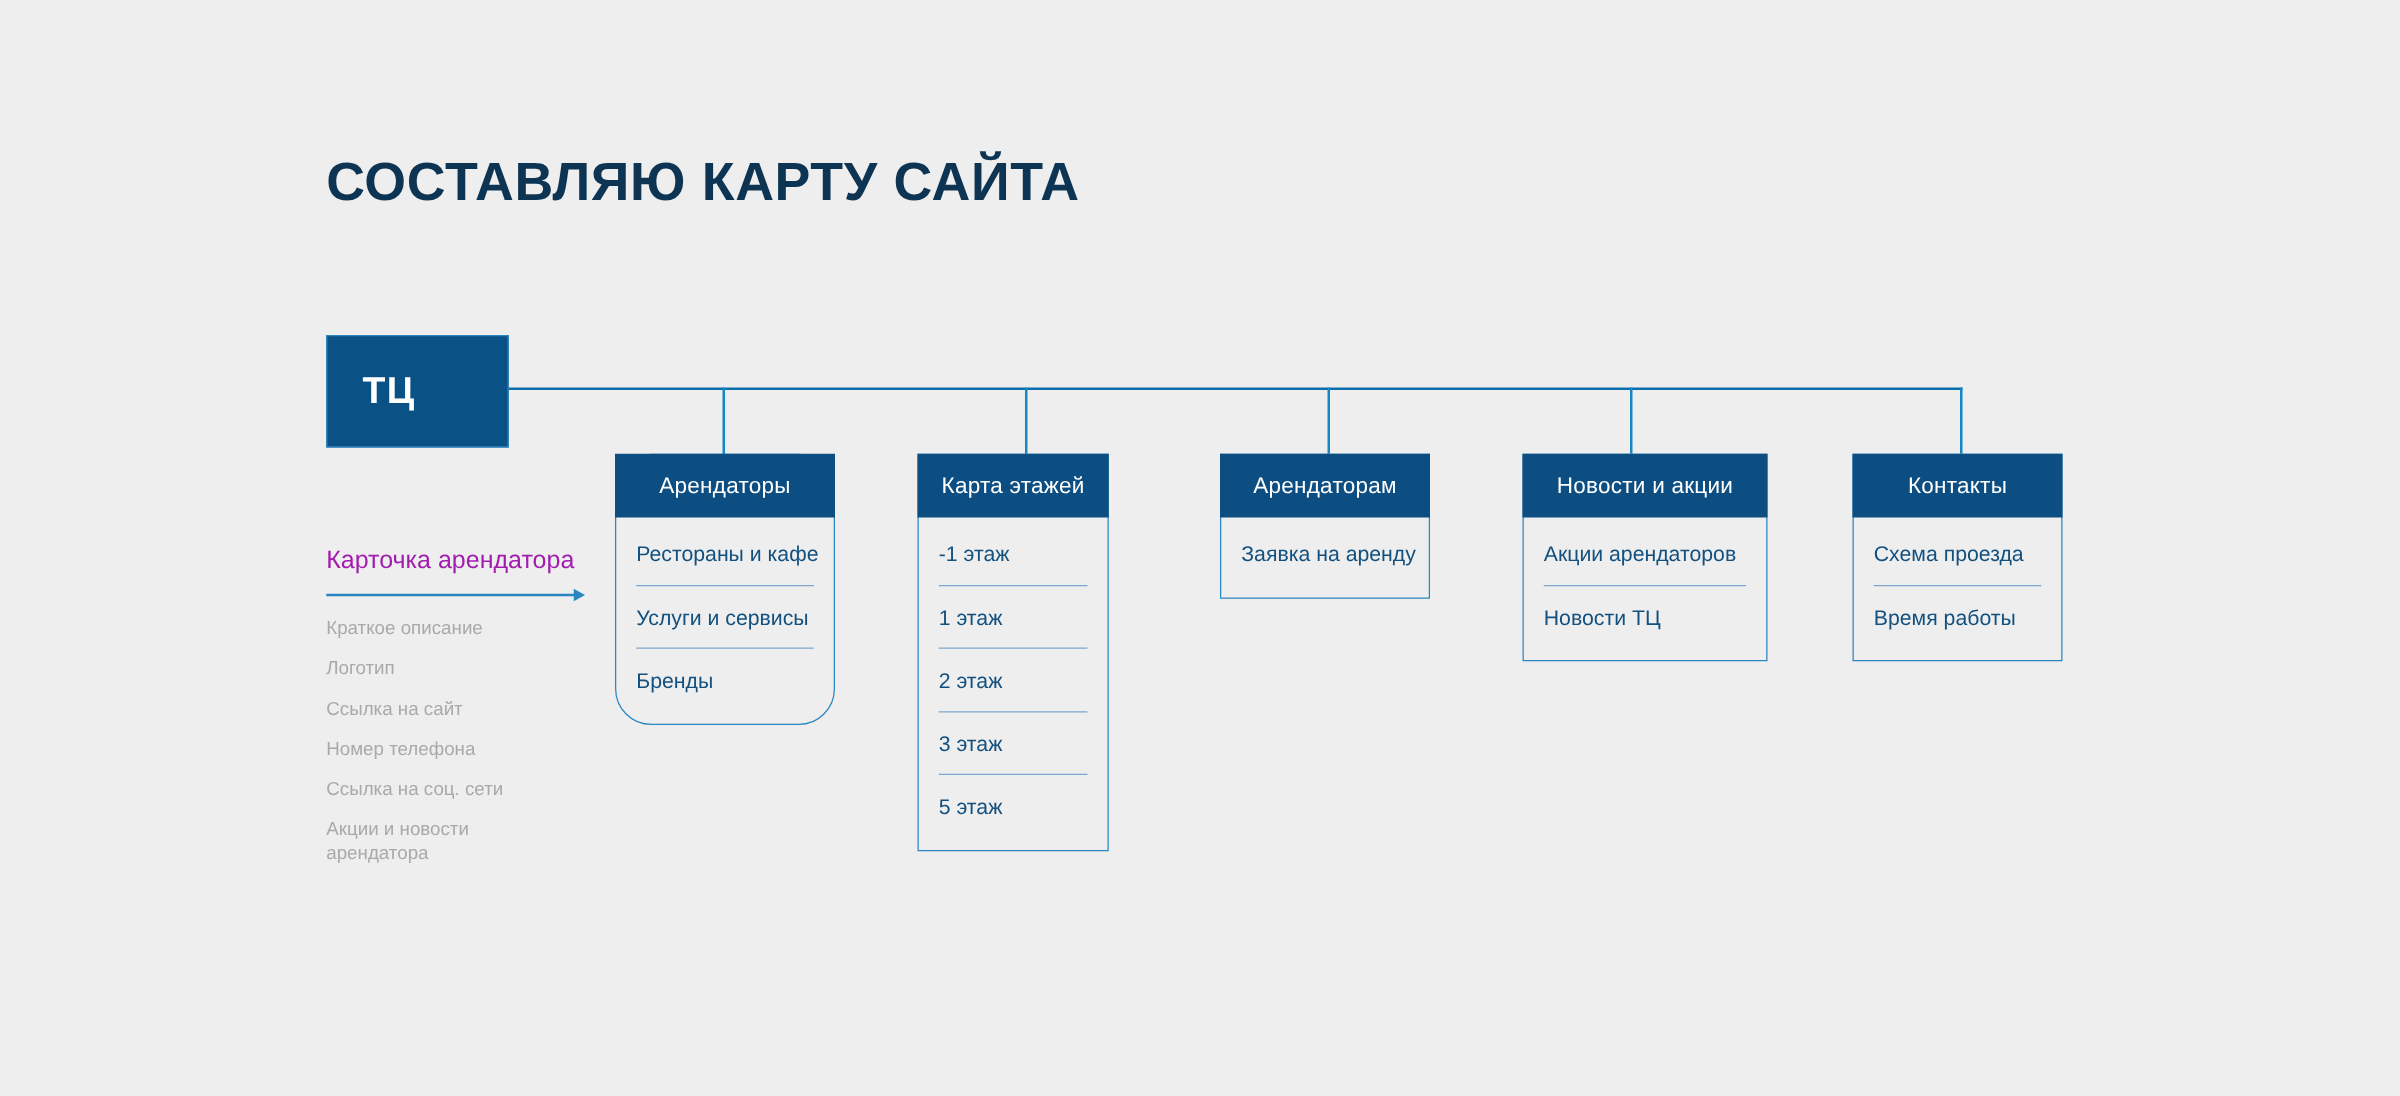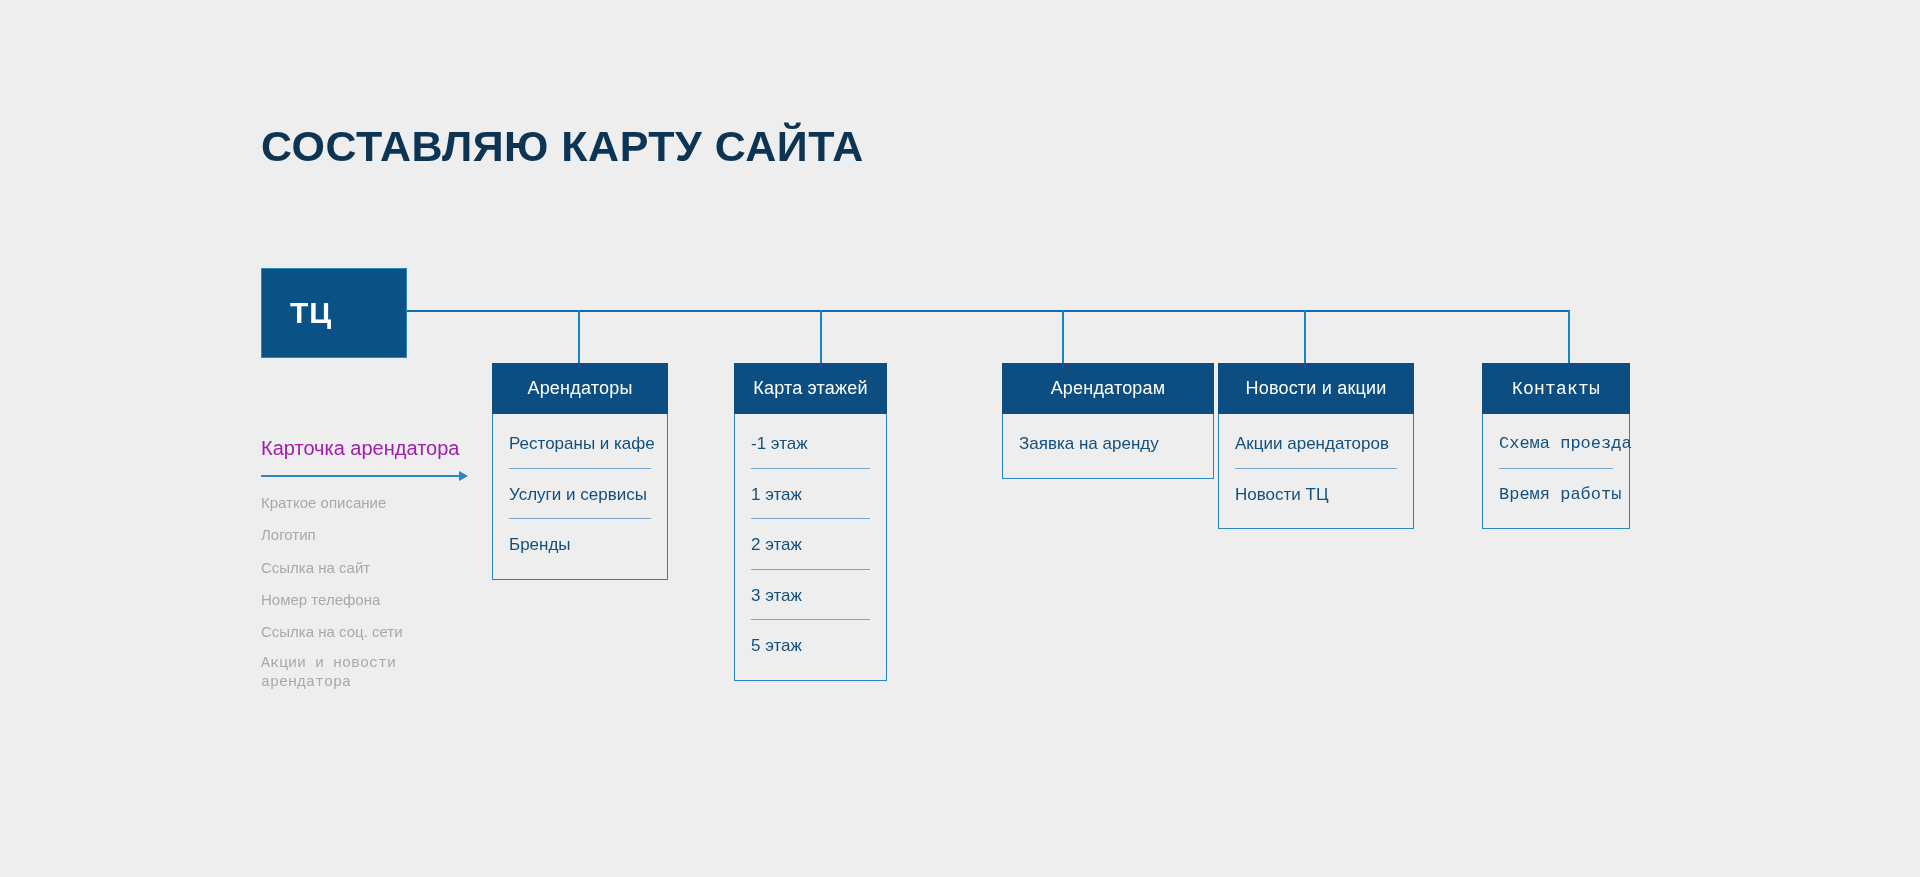--- a/index.html
+++ b/index.html
@@ -106,25 +106,25 @@
     border-bottom: 1px solid #7ba7ce;
     white-space: nowrap;
     line-height: 1.15;
   }
   .card-item:last-child {
     border-bottom: none;
     padding-bottom: 20px;
   }
 
   
-  .card-tenants   { left: 492px;  width: 176px; }
+  .card-tenants   { left: 492px;  width: 176px; border-radius: 29px; }
   .card-floors    { left: 734px;  width: 153px; }
-  .card-forrent   { left: 1002px;  width: 212px; }
+  .card-forrent   { left: 976px;  width: 168px; }
   .card-news      { left: 1218px; width: 196px; }
-  .card-contacts  { left: 1482px; width: 148px; font-family: Liberation Mono, monospace; }
+  .card-contacts  { left: 1482px; width: 168px; }
 
   
   .detail-branch {
     position: absolute;
     left: 261px;
     top: 436px;
     width: 230px;
   }
   .detail-head {
     font-size: 20px;
@@ -158,21 +158,20 @@
   }
   .detail-item {
     font-size: 15px;
     color: #a9a9a9;
     line-height: 1.22;
     margin-bottom: 14px;
     max-width: 150px;
   }
   .detail-item:last-child {
     margin-bottom: 17px;
-    font-family: Liberation Mono, monospace;
   }
 </style>
 </head>
 <body>
 
 <div class="slide">
 
   <div class="page-title">СОСТАВЛЯЮ КАРТУ САЙТА</div>
 
   <div class="root-node">

